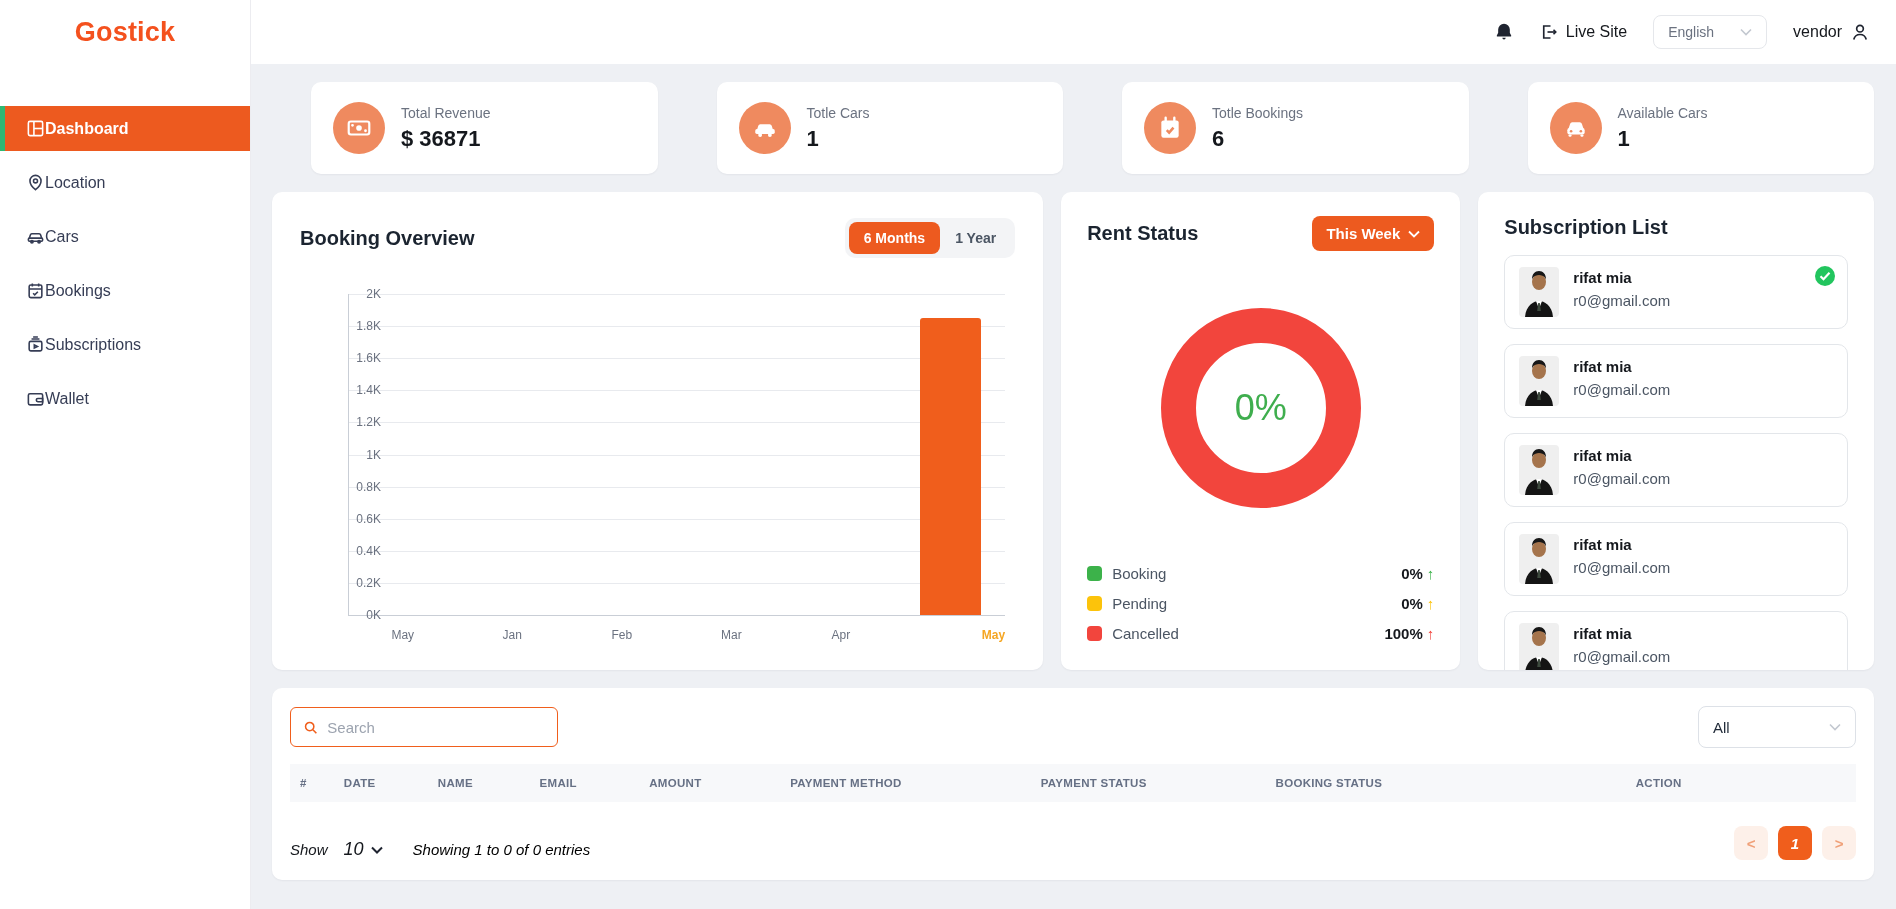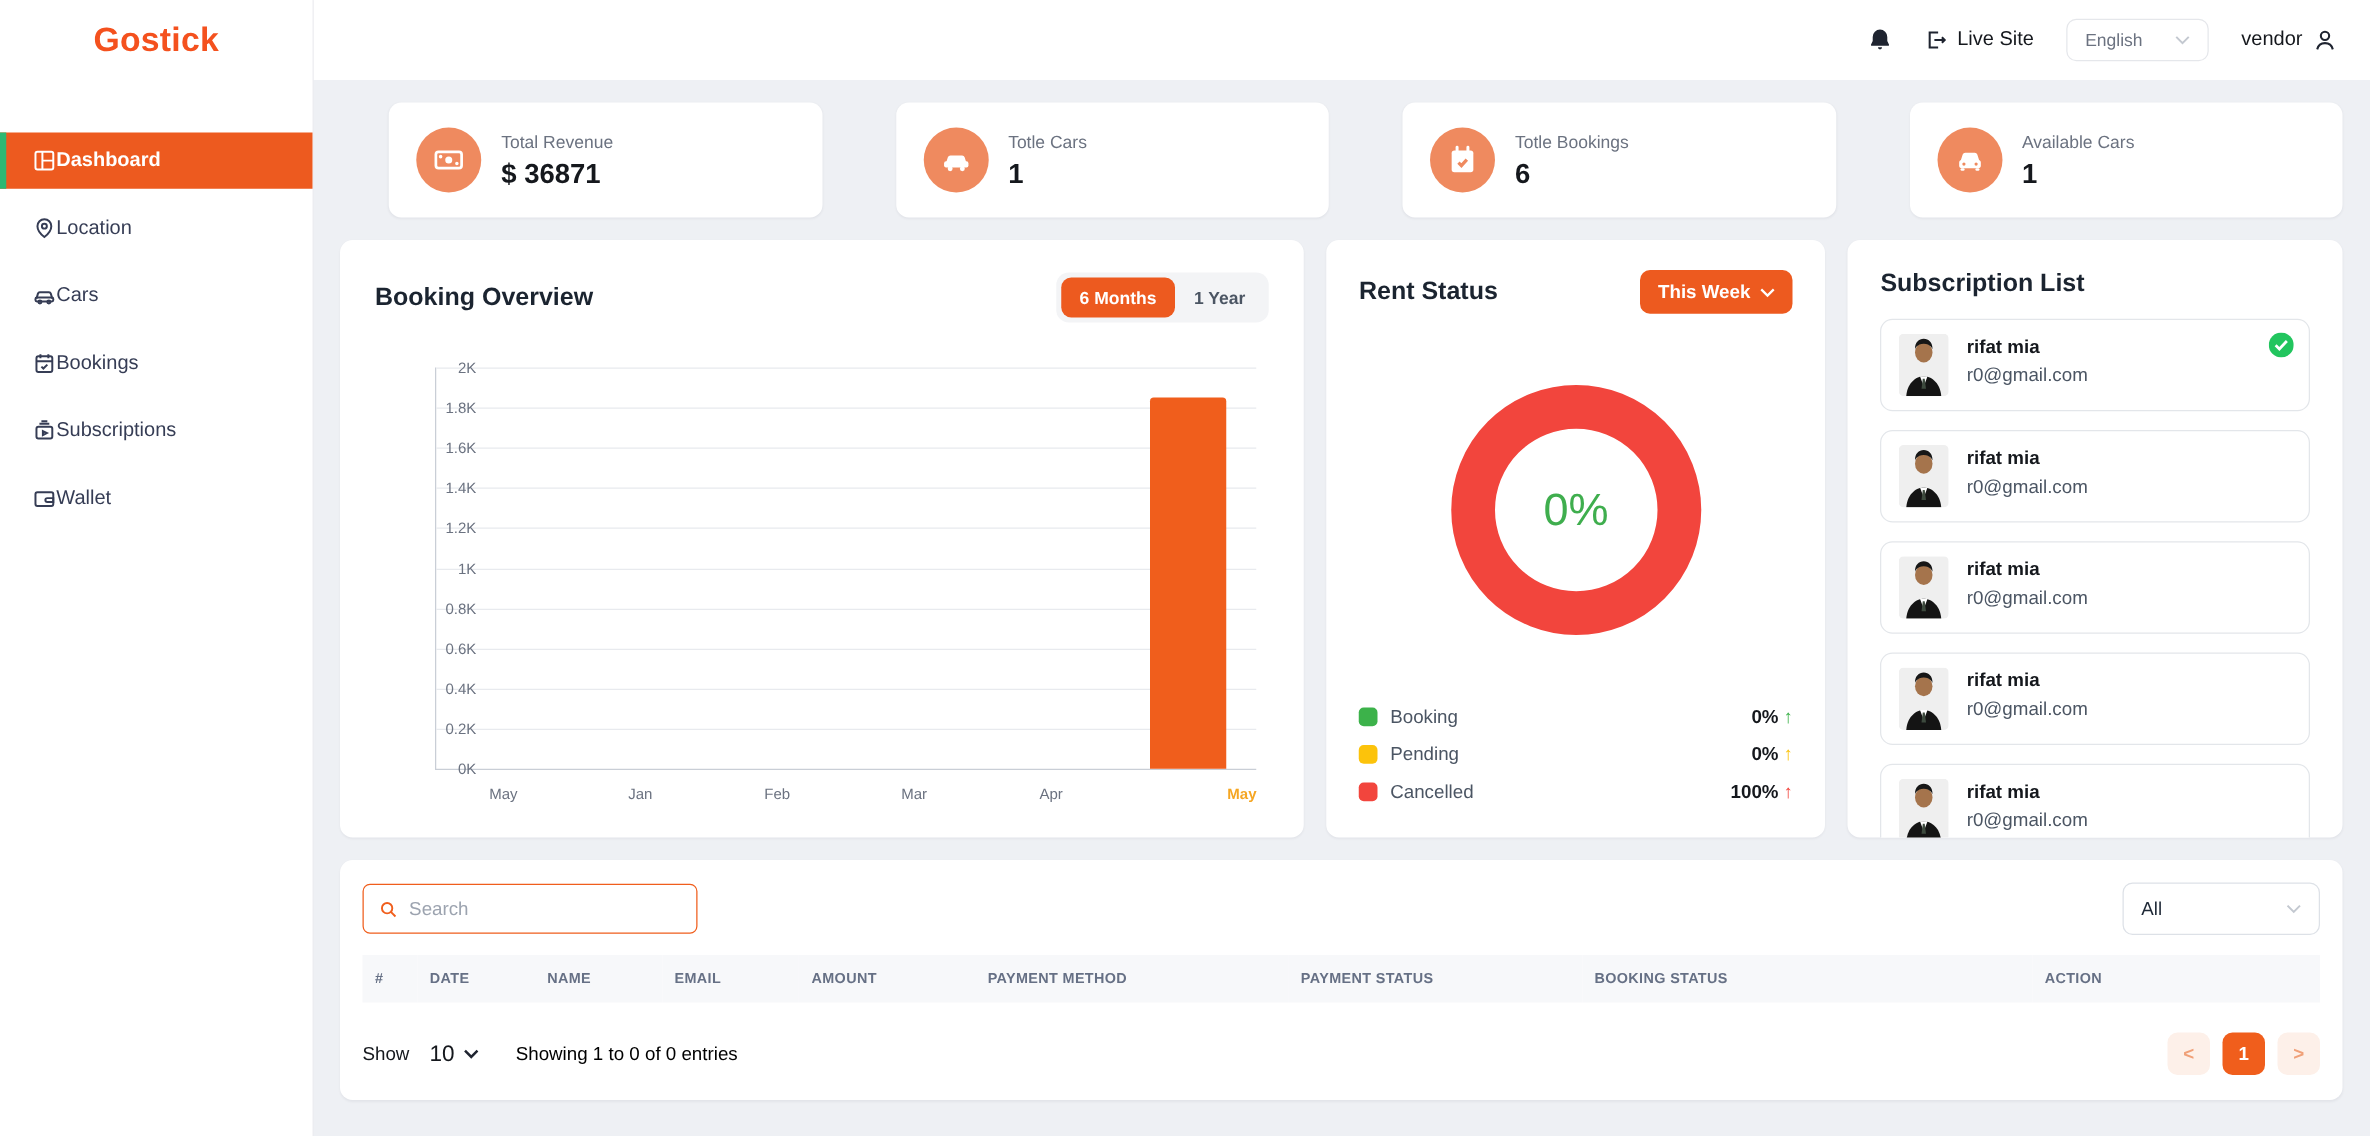--- a/index.html
+++ b/index.html
@@ -84,21 +84,21 @@
   .search-box { width:268px; height:40px; border:1.5px solid #f05e1c; border-radius:6px; display:flex; align-items:center; gap:9px; padding:0 12px; background:#fff; }
   .search-box input { border:none; outline:none; font-size:15px; color:#374151; width:100%; font-family:inherit; }
   .search-box input::placeholder { color:#9ca3af; }
   .all-select { width:158px; height:42px; border:1px solid #dde1e7; border-radius:8px; display:flex; align-items:center; justify-content:space-between; padding:0 14px; font-size:15px; color:#1f2937; cursor:pointer; }
   table { width:100%; border-collapse:collapse; margin-top:16px; }
   thead tr { background:#f7f8fa; }
   th { text-align:left; font-size:11.5px; color:#667085; text-transform:uppercase; letter-spacing:.3px; padding:13px 10px; font-weight:bold; }
   th:nth-child(1){width:2.8%} th:nth-child(2){width:6%} th:nth-child(3){width:6.5%}
   th:nth-child(4){width:7%} th:nth-child(5){width:9%} th:nth-child(6){width:16%}
   th:nth-child(7){width:15%} th:nth-child(8){width:23%} th:nth-child(9){width:14.7%}
-  .table-foot { margin-top:24px; display:flex; align-items:center; }
+  .table-foot { margin-top:24px; display:flex; align-items:flex-end;font-style:italic; }
   .tf-left { display:flex; align-items:center; gap:16px; font-size:15px; color:#15181d; }
   .pagesize { display:flex; align-items:center; gap:7px; cursor:pointer; font-size:18px; }
   .summary { margin-left:14px; font-size:15px; color:#000000; }
   .pager { margin-left:auto; display:flex; gap:10px; }
   .pg { width:34px; height:34px; border-radius:8px; display:flex; align-items:center; justify-content:center; font-size:15px; cursor:pointer; background:#fdf0e9; color:#f0a078; font-weight:bold; }
   .pg.cur { background:#f05e1c; color:#fff; }
 </style>
 </head>
 <body>
 

